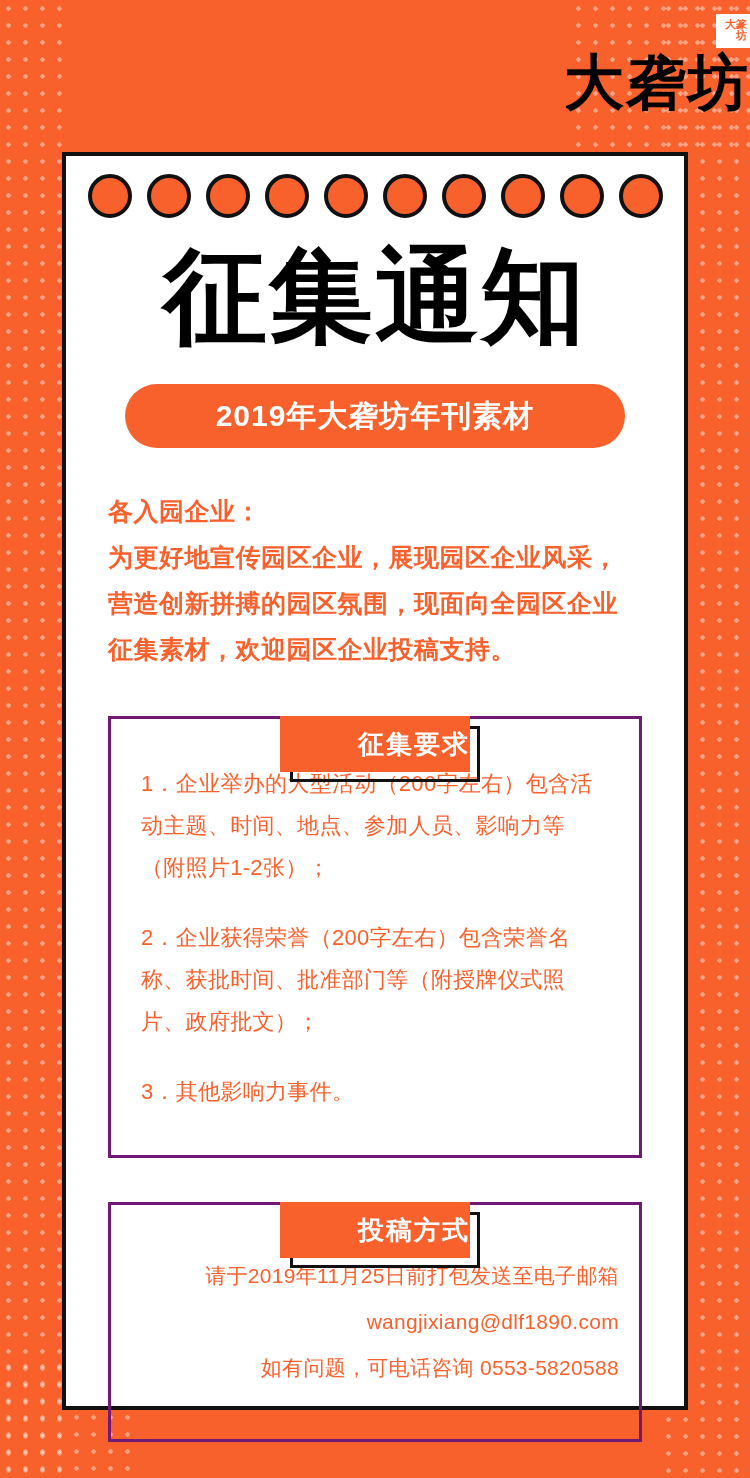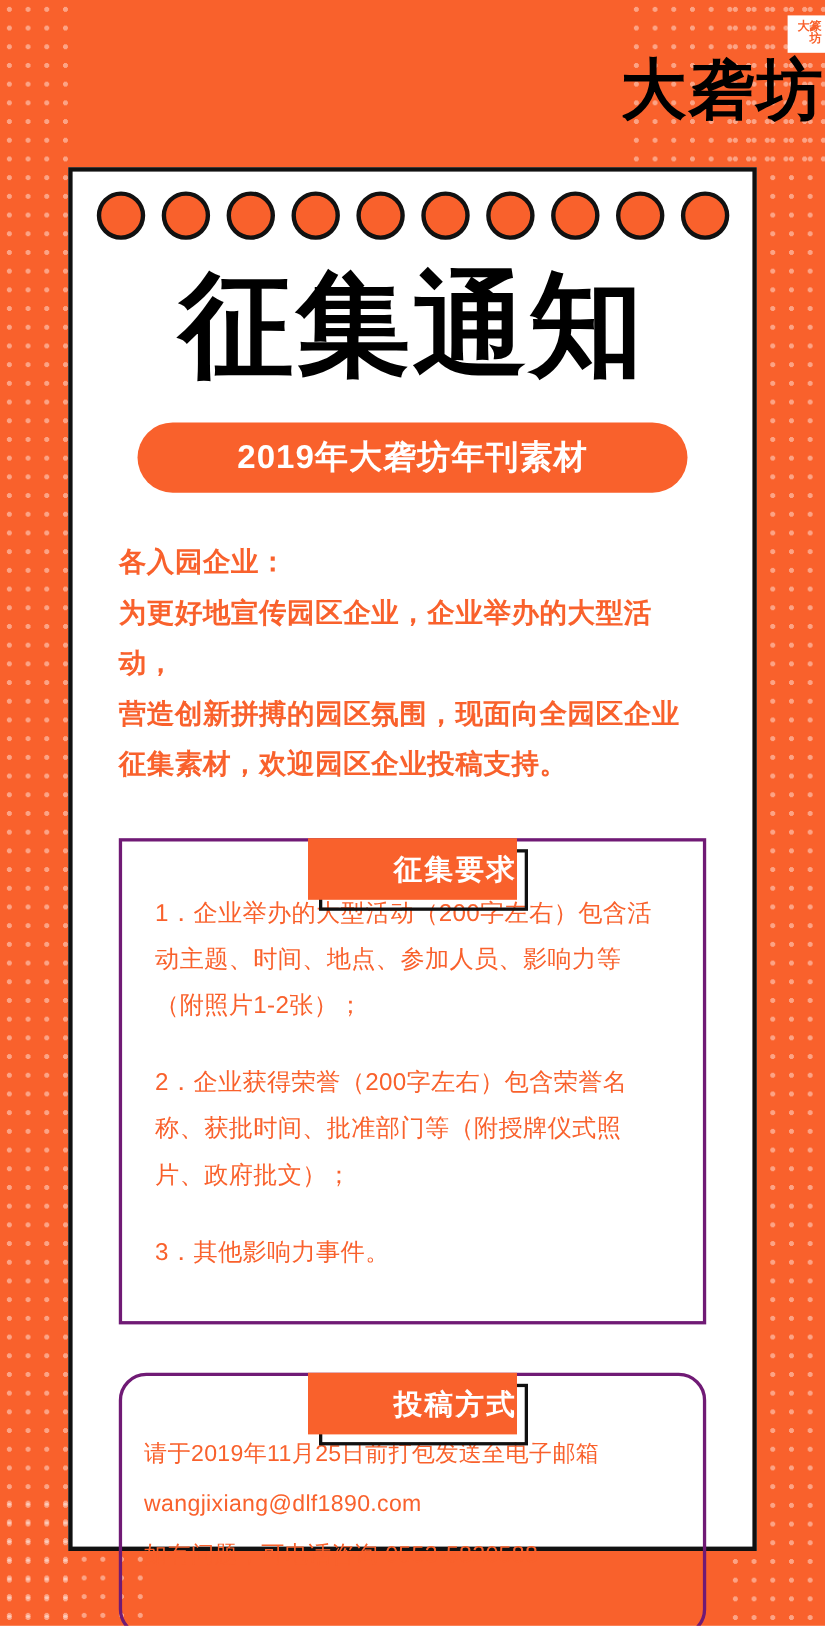--- a/index.html
+++ b/index.html
@@ -189,23 +189,22 @@
   .req-item {
     color: #f9612c;
     font-size: 22px;
     line-height: 42px;
     margin-bottom: 28px;
     letter-spacing: 0.3px;
   }
   .req-item:last-child { margin-bottom: 6px; }
 
   .section-body.contact {
-    text-align: left;
+    text-align: right;
     padding: 48px 20px 48px 20px;
-    border-radius: 25px;
   }
   .contact-line {
     color: #f9612c;
     font-size: 21px;
     line-height: 46px;
     letter-spacing: 0.3px;
   }
 </style>
 </head>
 <body>
@@ -237,21 +236,21 @@
 
 <div class="card" style="background:transparent;border:none;">
   <div class="card-inner">
 
     <div class="main-title">征集通知</div>
 
     <div class="subtitle-pill">2019年大砻坊年刊素材</div>
 
     <div class="intro">
       <p>各入园企业：</p>
-      <p>为更好地宣传园区企业，企业举办的大型活动，</p>
+      <p>为更好地宣传园区企业，展现园区企业风采，</p>
       <p>营造创新拼搏的园区氛围，现面向全园区企业</p>
       <p>征集素材，欢迎园区企业投稿支持。</p>
     </div>
 
     <div class="section">
       <div class="section-tab-shadow"></div>
       <div class="section-tab">征集要求</div>
       <div class="section-body requirements">
         <div class="req-item">1．企业举办的大型活动（200字左右）包含活动主题、时间、地点、参加人员、影响力等（附照片1-2张）；</div>
         <div class="req-item">2．企业获得荣誉（200字左右）包含荣誉名称、获批时间、批准部门等（附授牌仪式照片、政府批文）；</div>

